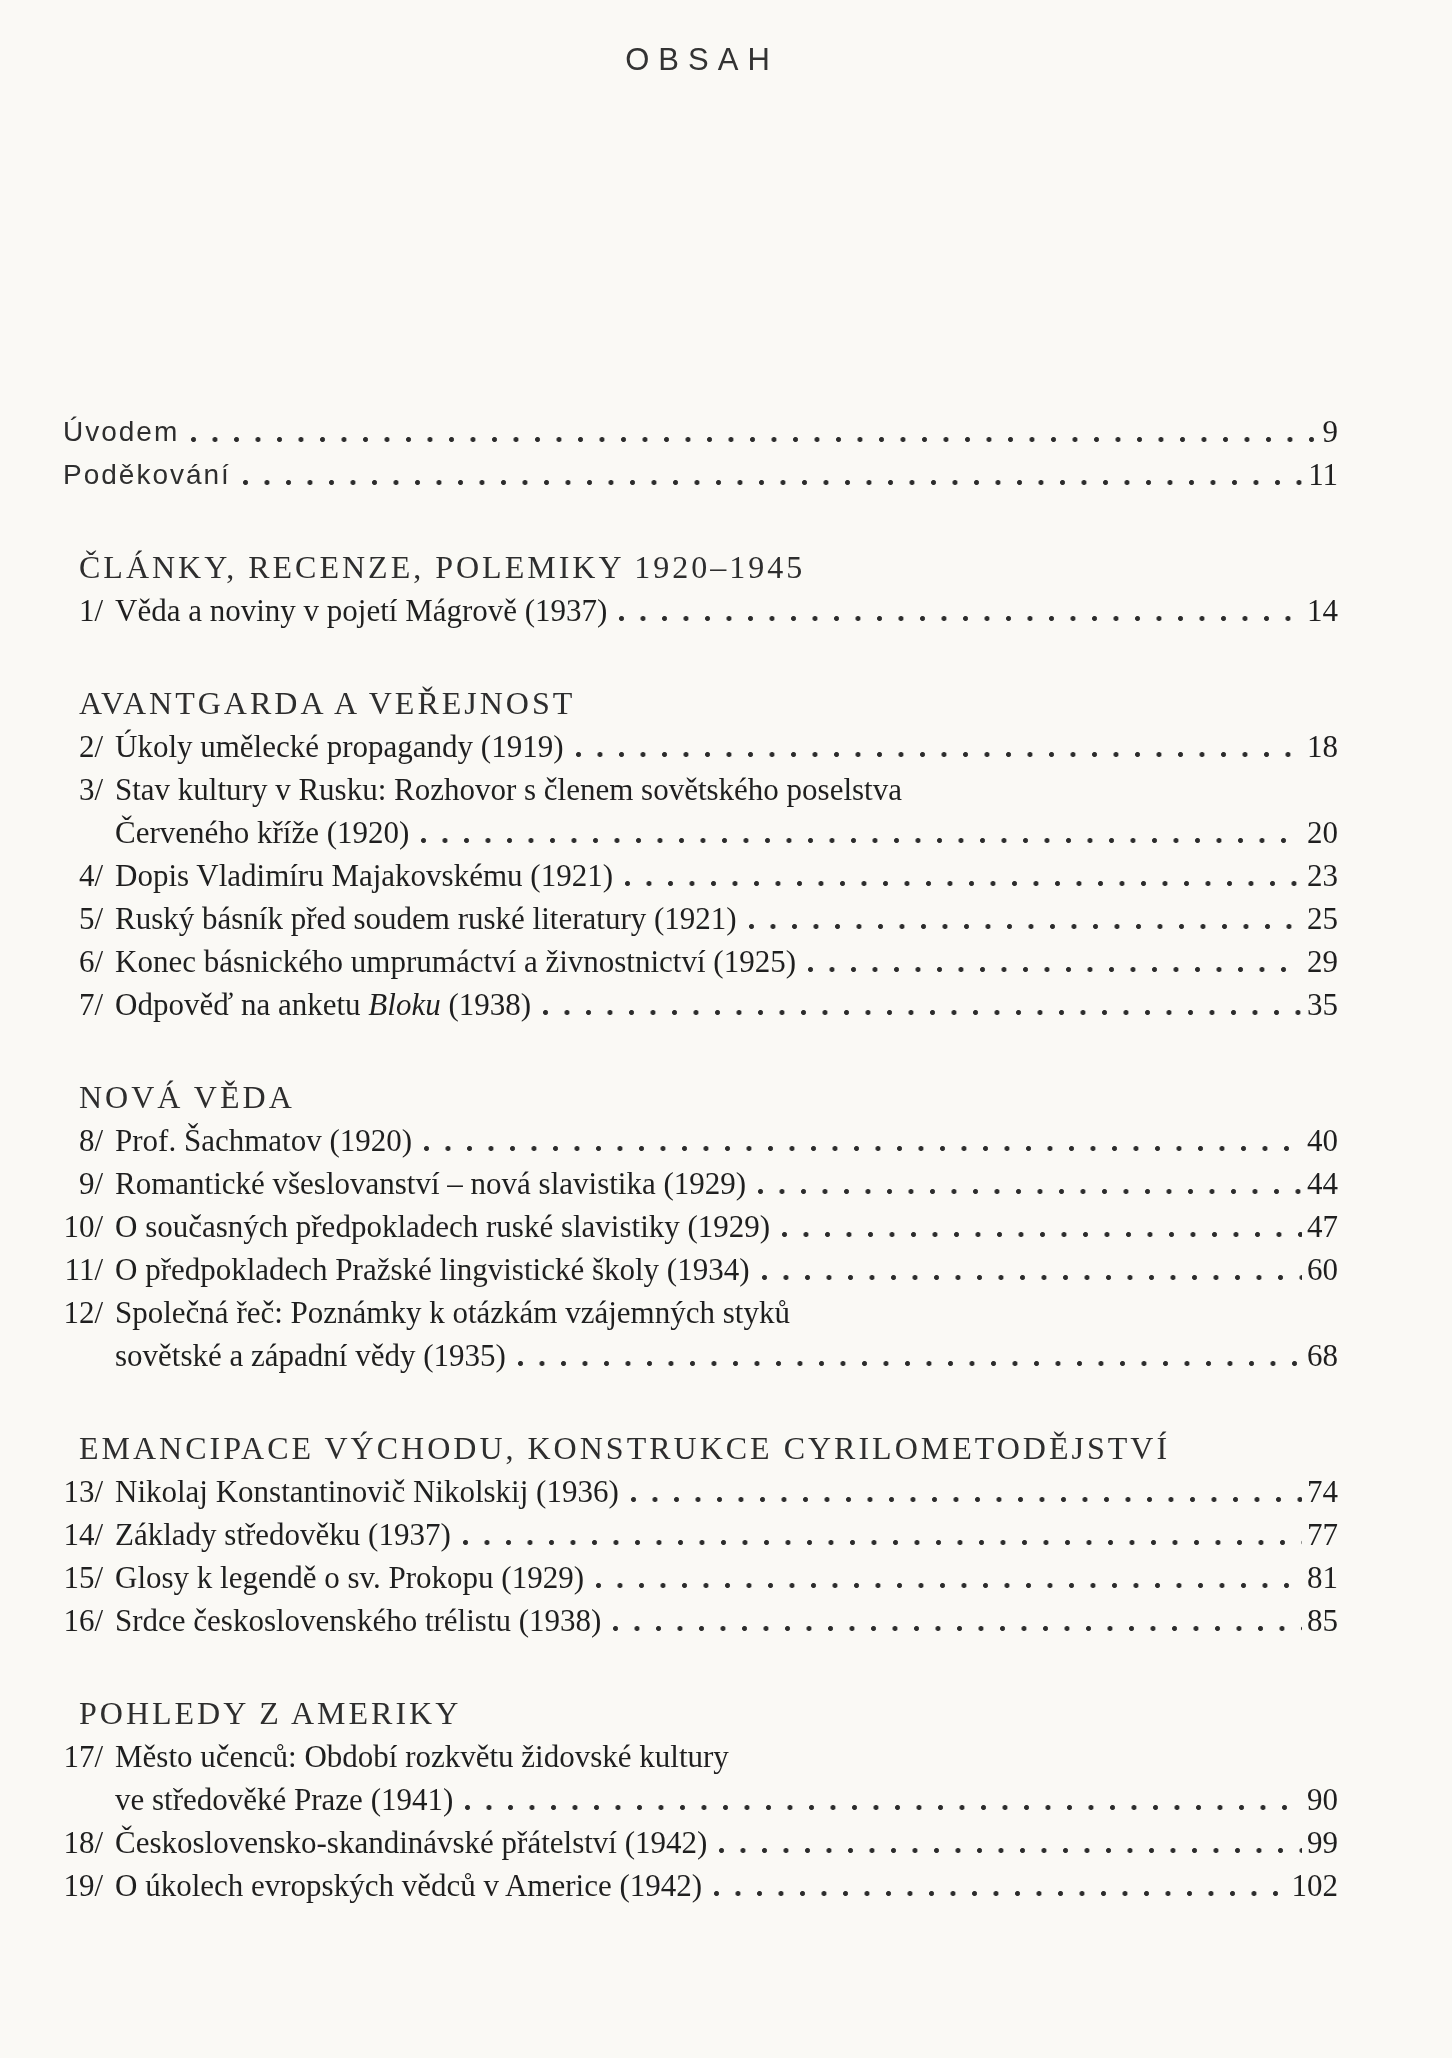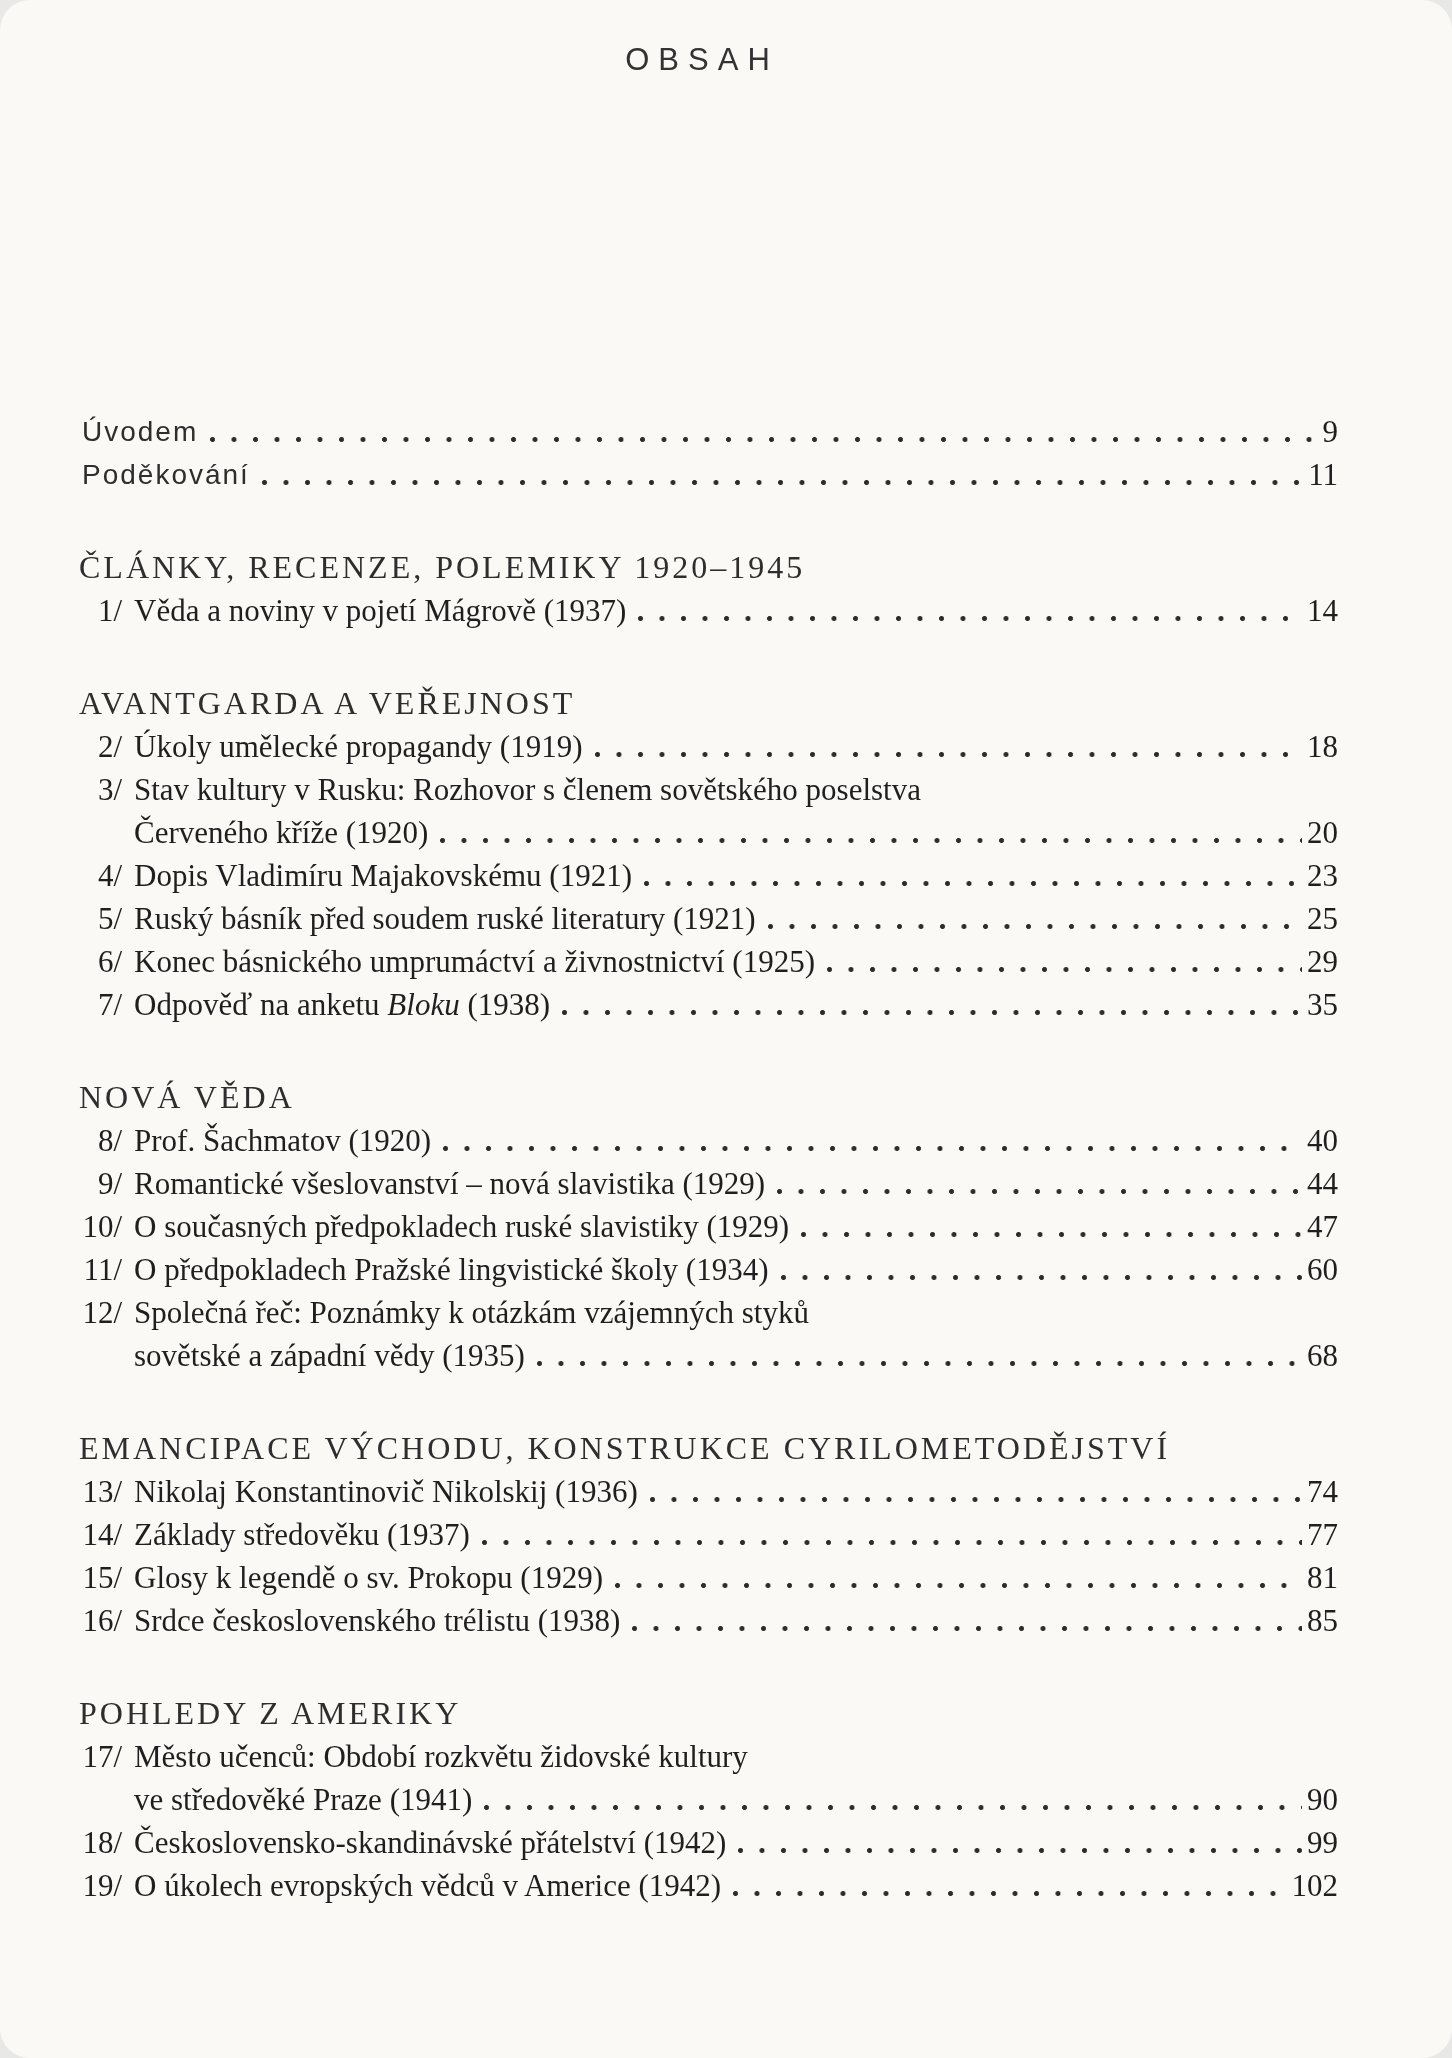--- a/index.html
+++ b/index.html
@@ -34,21 +34,20 @@
     top:410px;
     left:63px;
     right:114px;
   }
   .row{
     display:flex;
     align-items:flex-start;
     line-height:43px;
     font-size:31px;
     white-space:nowrap;
-    margin-left:19px;
   }
   .num{
     flex:0 0 40px;
     width:40px;
     text-align:right;
     margin-right:12px;
   }
   .cont{ padding-left:52px; }
   .front-row .txt{
     font-family:"Liberation Sans",sans-serif;
@@ -80,21 +79,21 @@
   .pg{
     font-family:"Liberation Serif",serif;
     font-size:31px;
     color:var(--ink);
     text-align:right;
   }
 </style>
 </head>
 <body>
 
-<div class="page" style="background: rgb(250, 249, 245); border-radius: 30px;">
+<div class="page" style="background: rgb(250, 249, 245);">
   <h1 class="title">OBSAH</h1>
   <div class="toc">
       <div class="front">
         <div class="row front-row">
           <span class="txt"><span>Úvodem</span></span>
           <span class="leader"></span>
           <span class="pg">9</span>
         </div>
         <div class="row front-row">
           <span class="txt"><span>Poděkování</span></span>

